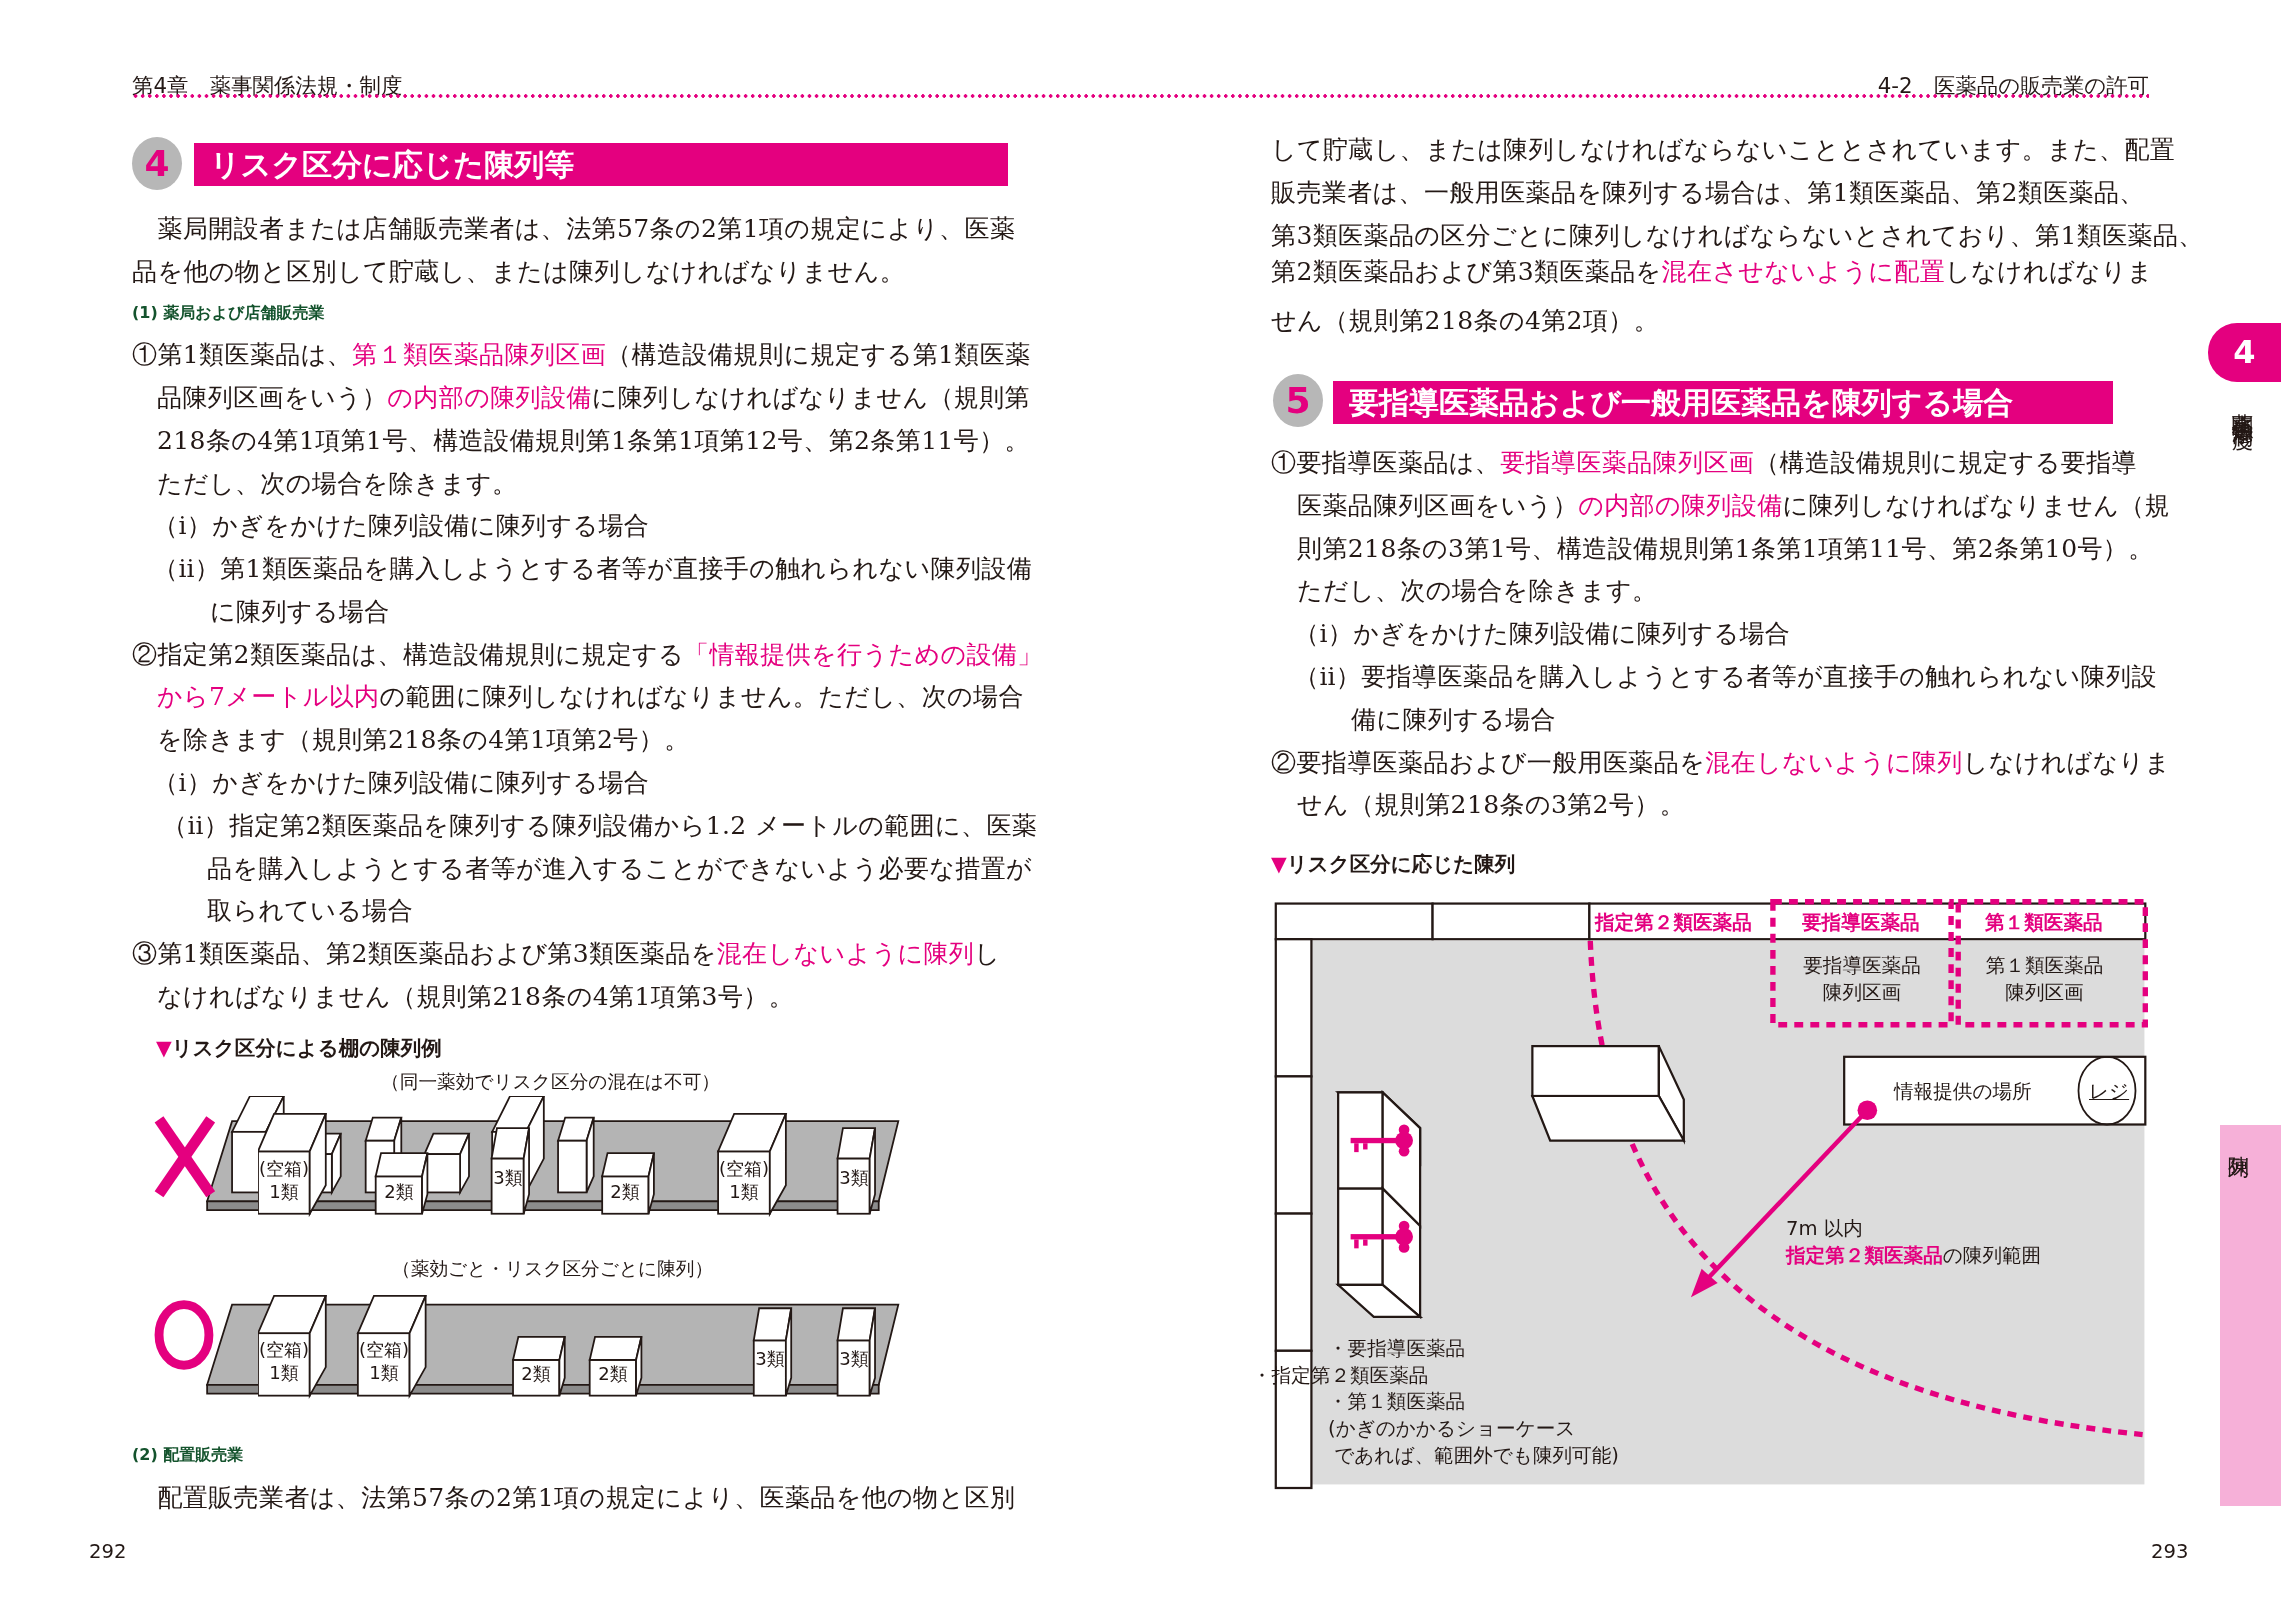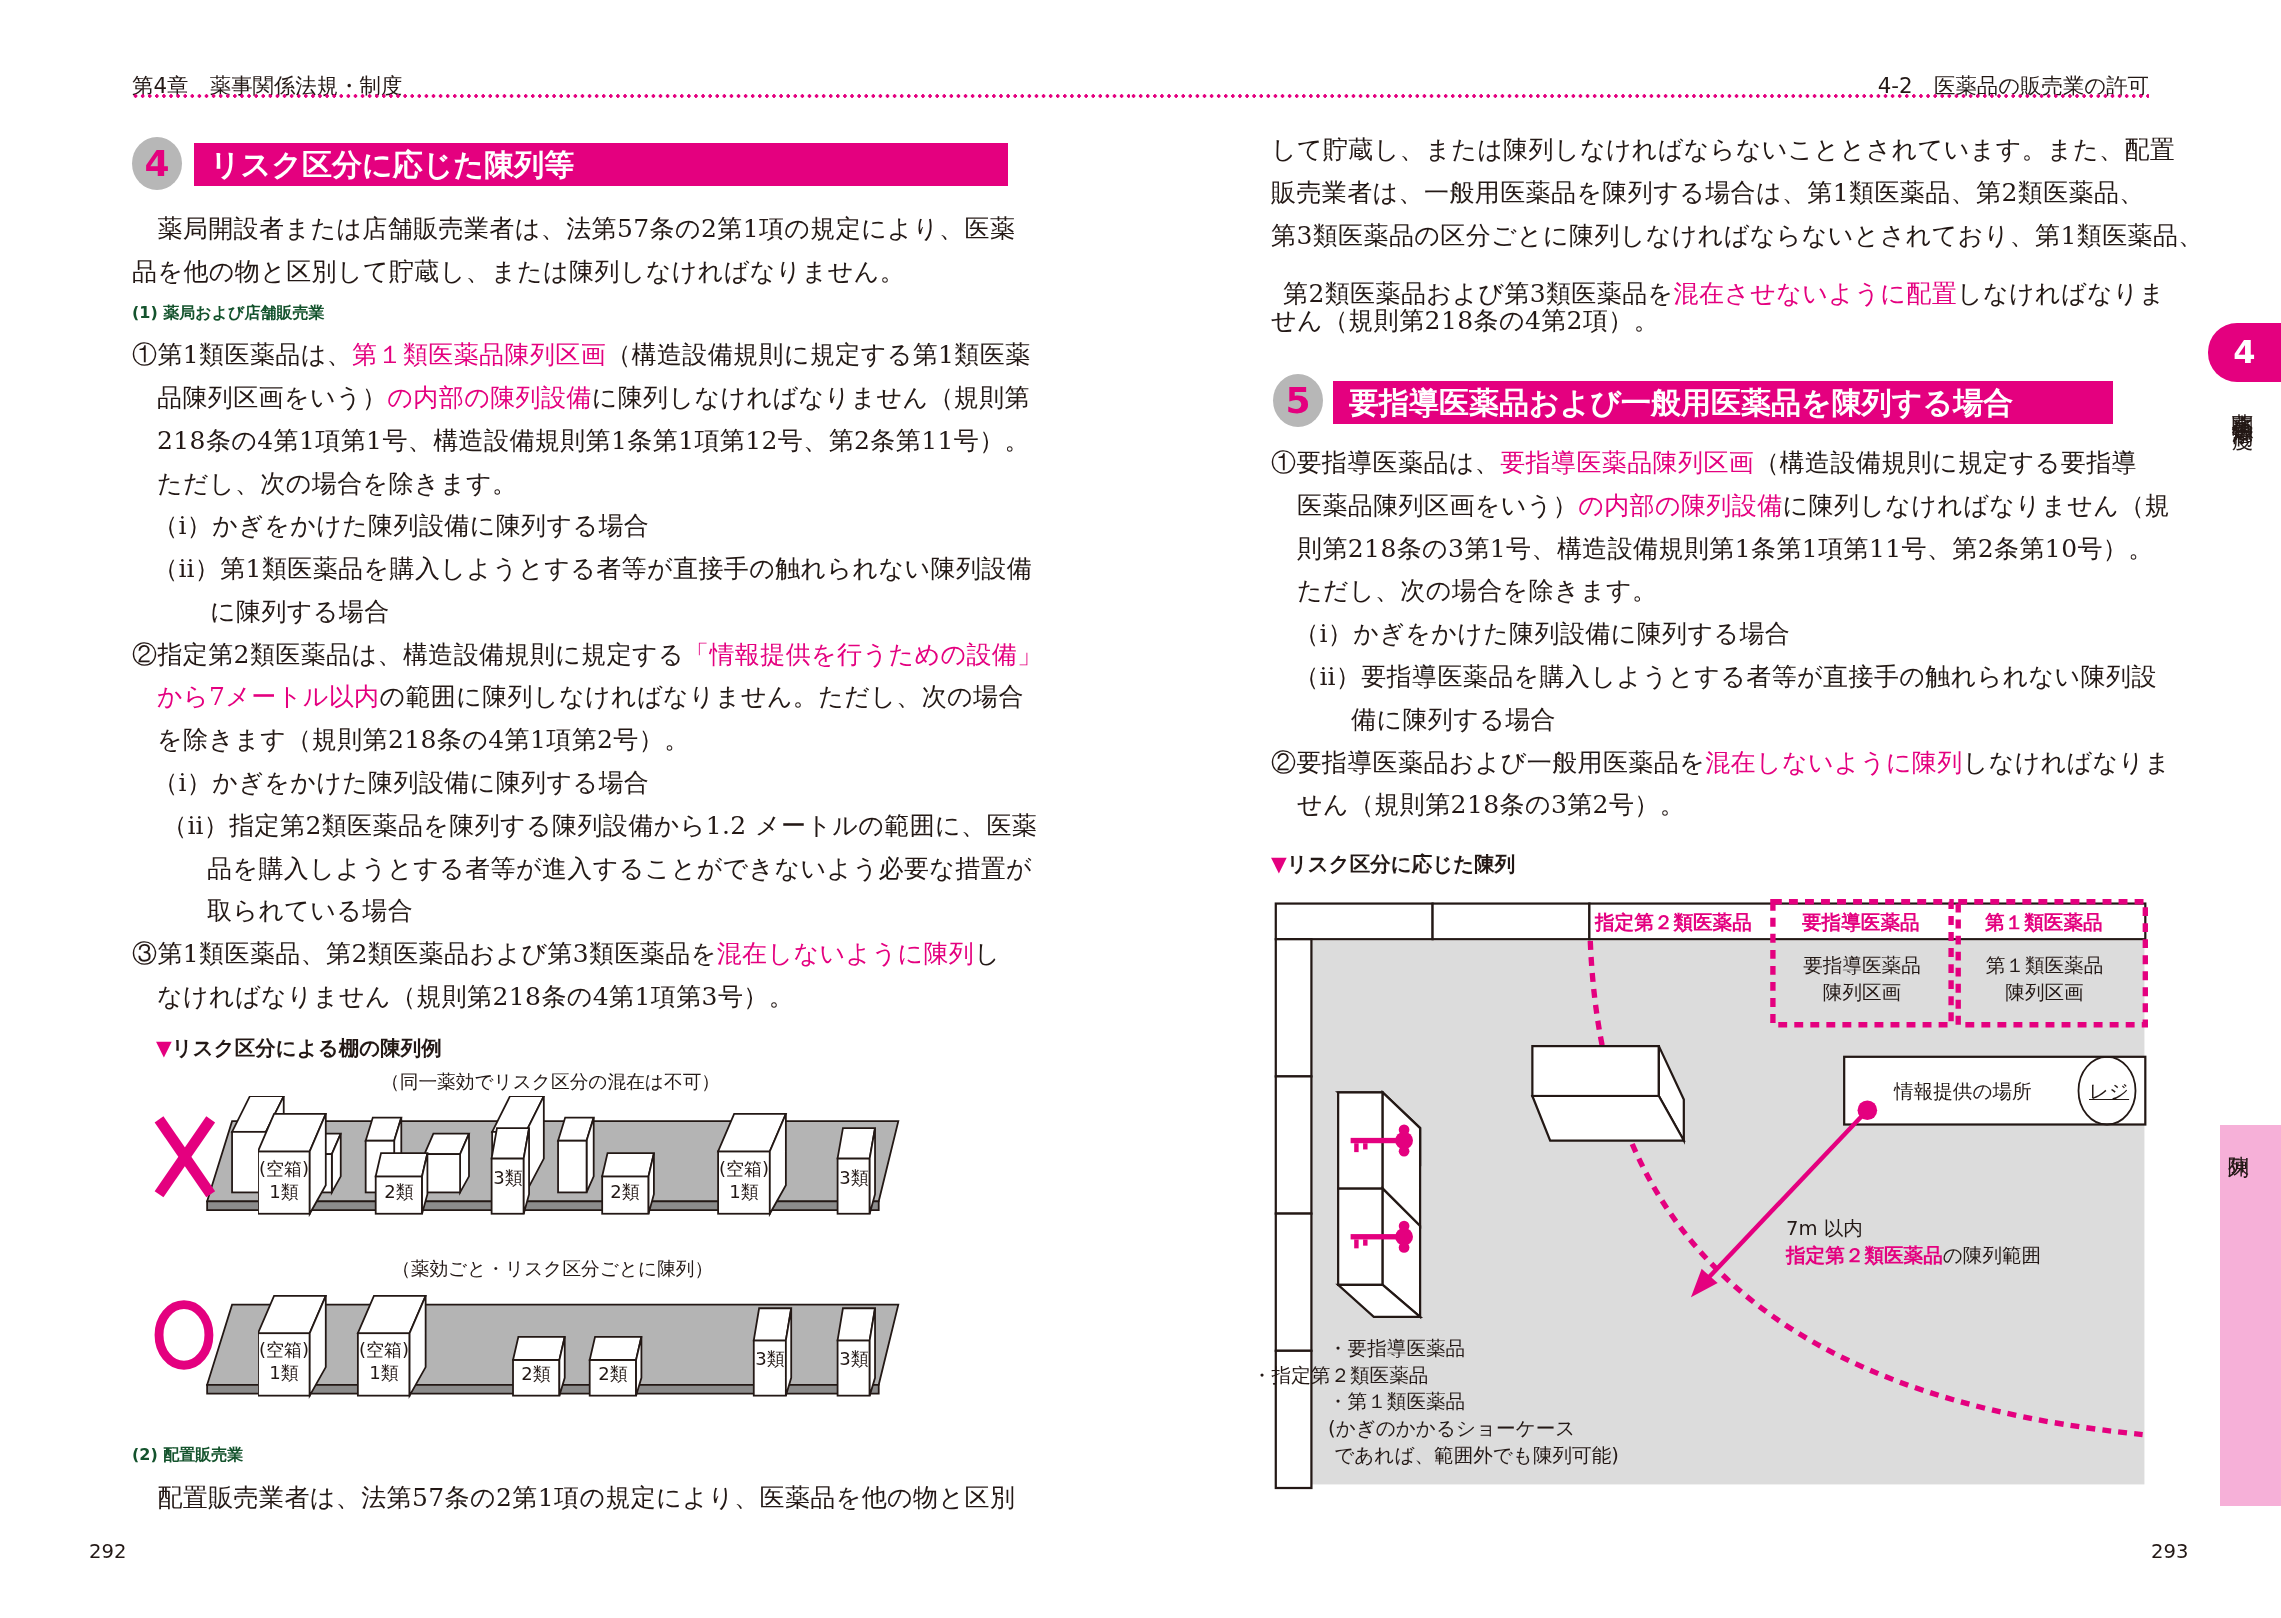--- a/index.html
+++ b/index.html
@@ -200,21 +200,21 @@
   <div class="subhead sans" style="left:132px;top:1433px;">(2) 配置販売業</div>
   <div class="line" style="left:132px;top:1476px;">　配置販売業者は、法第57条の2第1項の規定により、医薬品を他の物と区別</div>
 
   <div class="pagenum sans" style="left:89px;">292</div>
 </div>
 
 <div>
   <div class="line" style="left:1271px;top:128px;">して貯蔵し、または陳列しなければならないこととされています。また、配置</div>
   <div class="line" style="left:1271px;top:171px;">販売業者は、一般用医薬品を陳列する場合は、第1類医薬品、第2類医薬品、</div>
   <div class="line" style="left:1271px;top:214px;">第3類医薬品の区分ごとに陳列しなければならないとされており、第1類医薬品、</div>
-  <div class="line" style="left:1271px;top:272px;margin-left:12px;">
+  <div class="line" style="left:1271px;top:250px;">
     <span>第2類医薬品および第3類医薬品を</span><span class="pink">混在させないように配置</span><span>しなければなりま</span>
   </div>
   <div class="line" style="left:1271px;top:299px;">せん（規則第218条の4第2項）。</div>
 
   <div class="sec-circle sans" style="left:1273px;top:374px;">5</div>
   <div class="sec-bar sans" style="left:1333px;top:381px;width:780px;">要指導医薬品および一般用医薬品を陳列する場合</div>
 
   <div class="line" style="left:1271px;top:441px;">
     <span>①要指導医薬品は、</span><span class="pink">要指導医薬品陳列区画</span><span>（構造設備規則に規定する要指導</span>
   </div>

